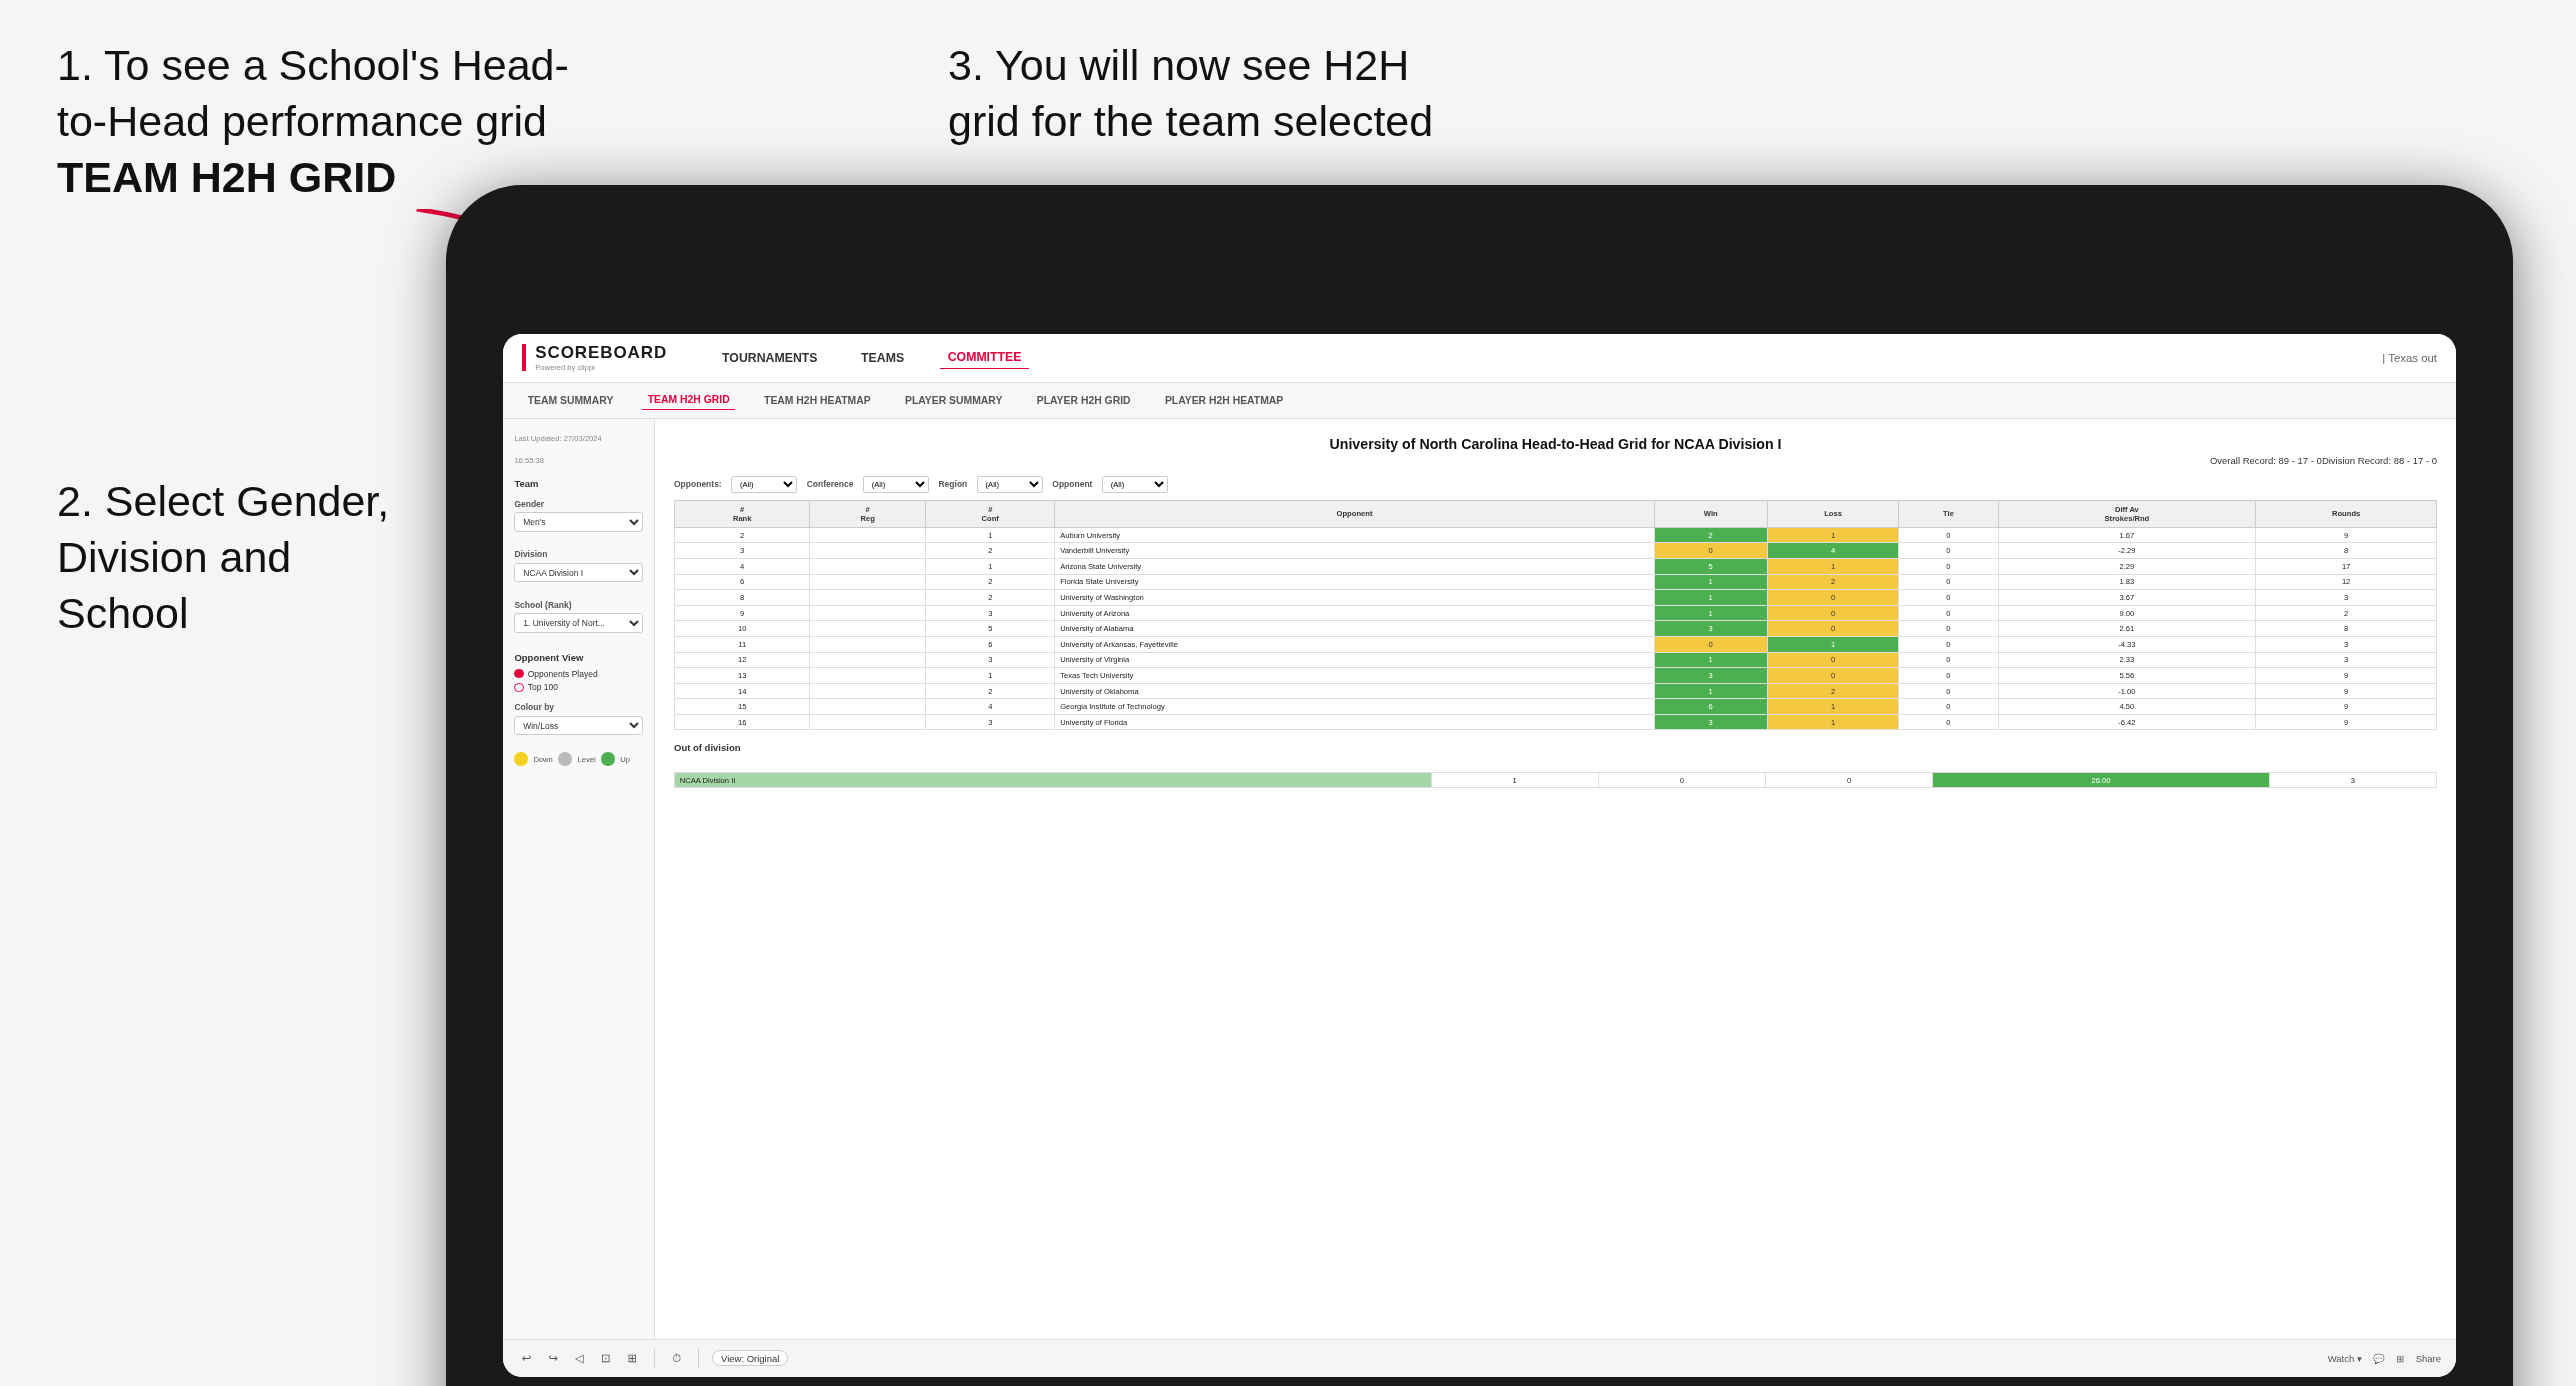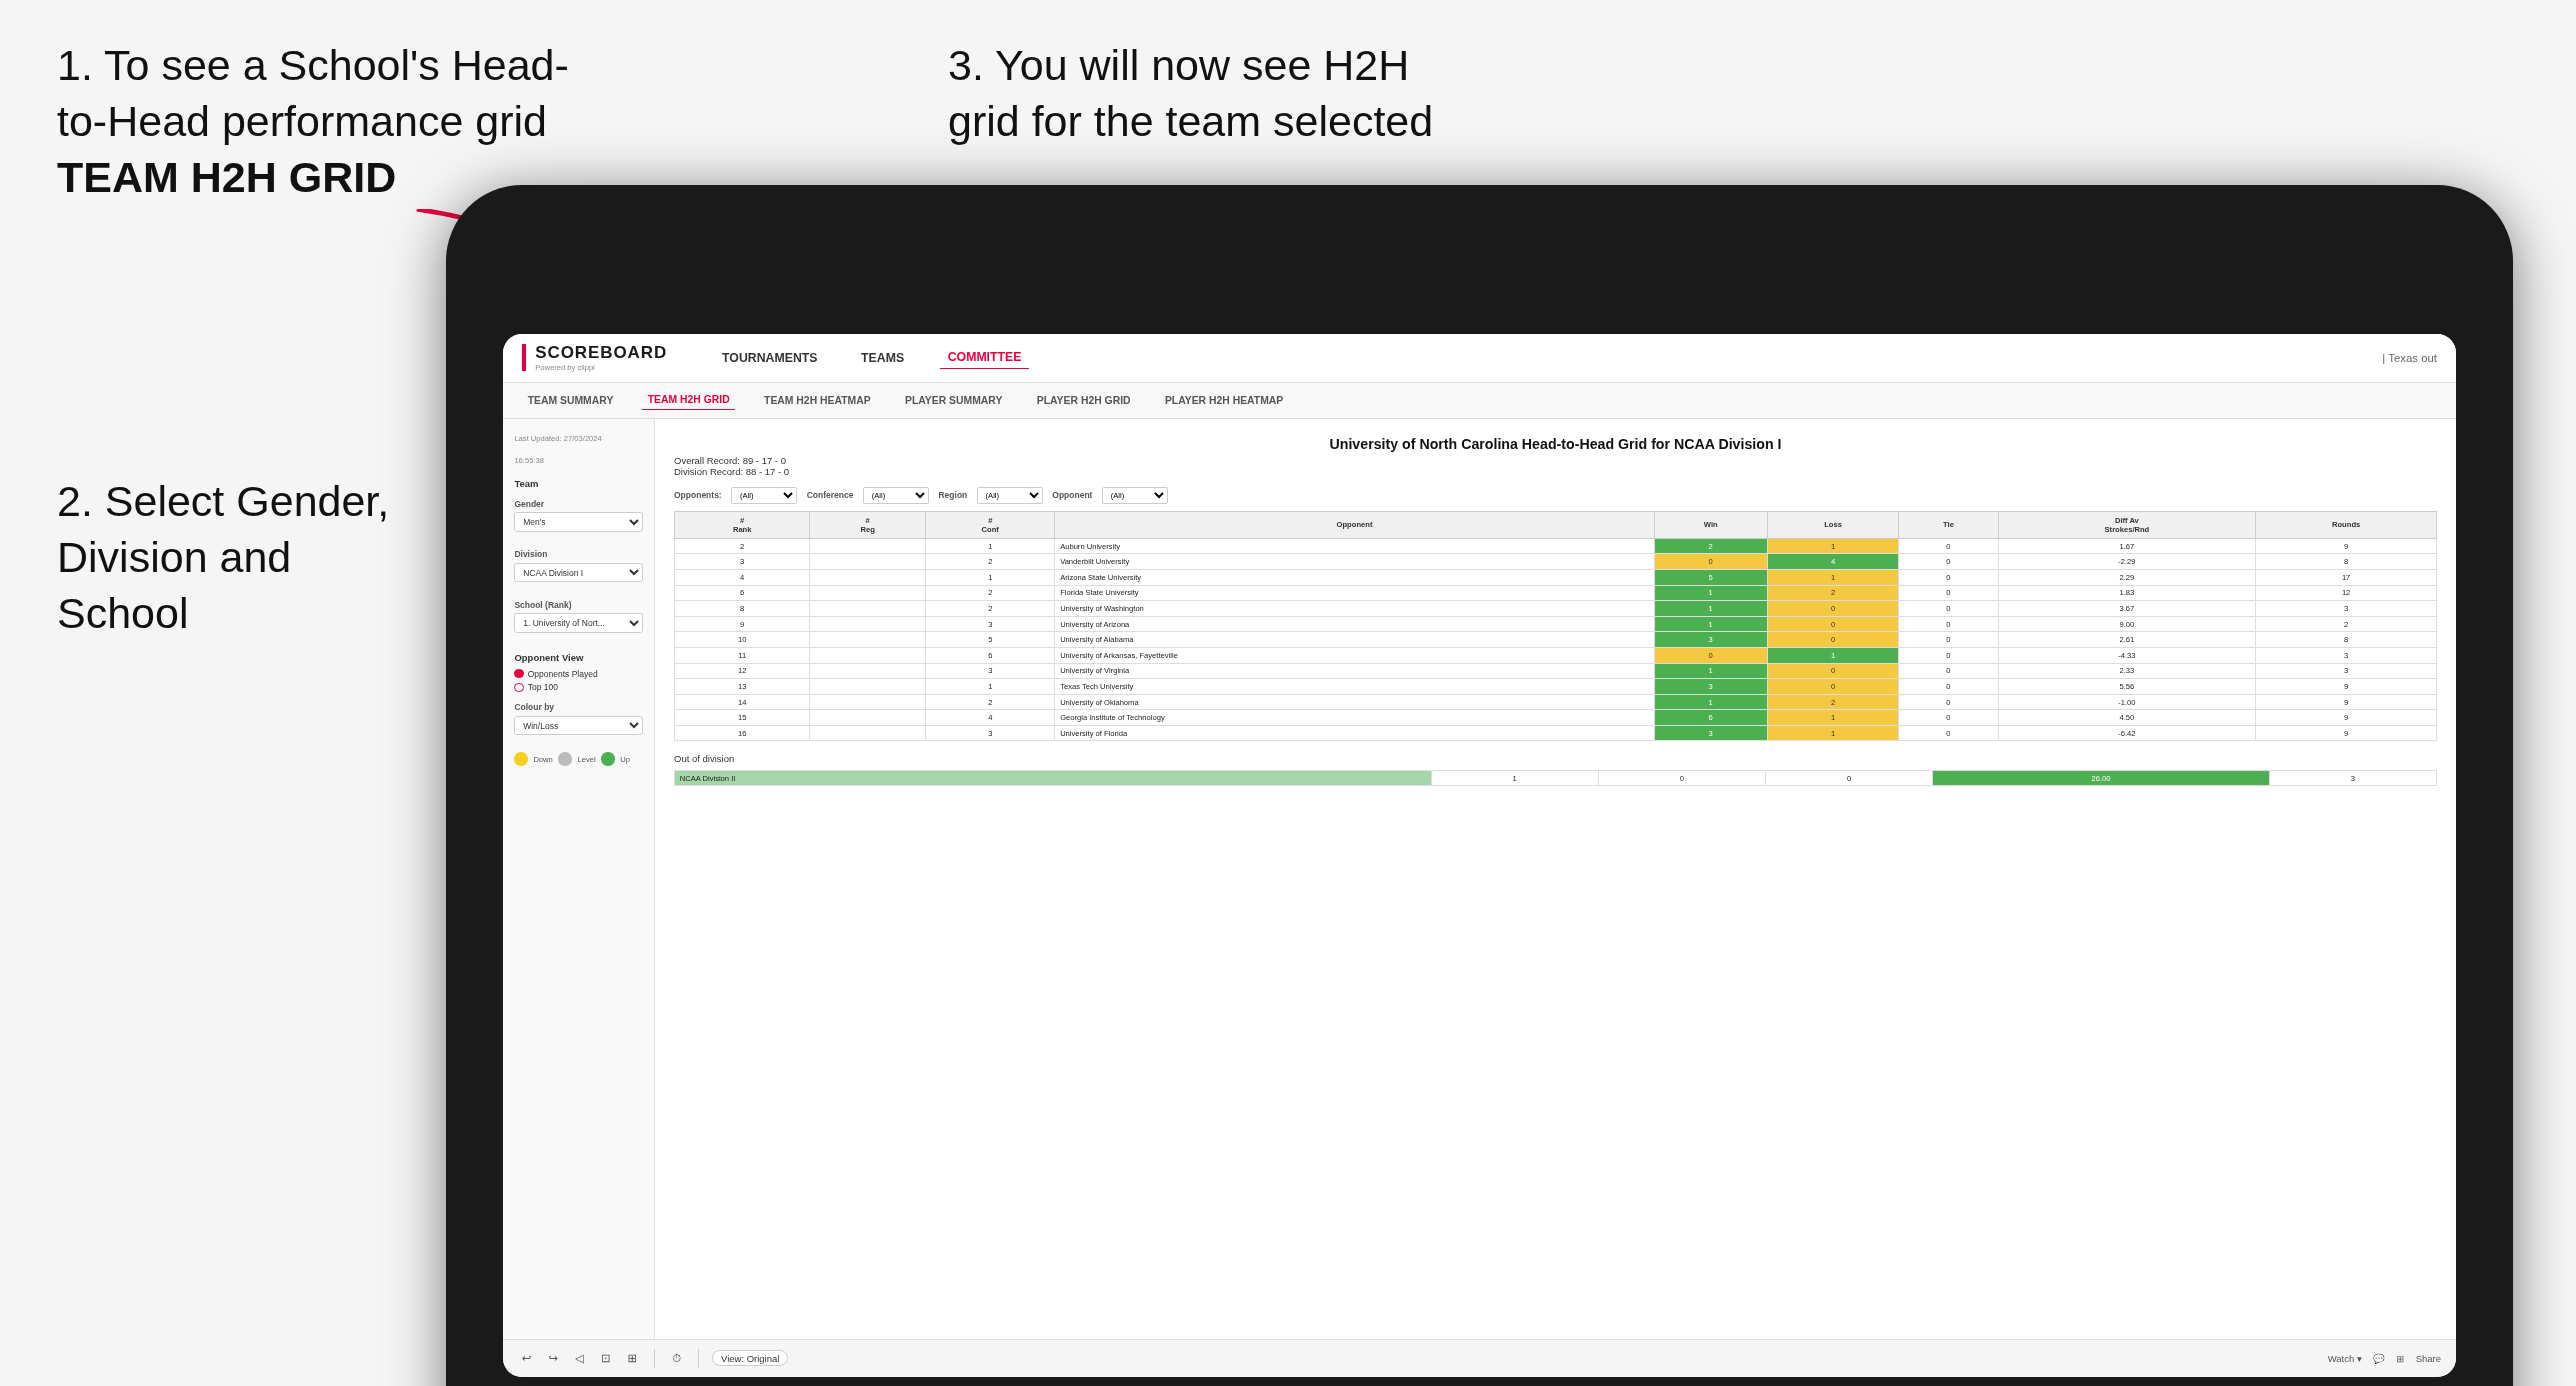--- a/index.html
+++ b/index.html
@@ -199,21 +199,20 @@
       color: #111;
       text-align: center;
       margin-bottom: 3.8px;
     }
     .grid-records {
       display: flex;
       justify-content: flex-end;
       font-size: 9.5px;
       color: #333;
       margin-bottom: 9.5px;
-      flex-direction: column;
     }
 
     
     .filter-row {
       display: flex;
       align-items: center;
       gap: 9.5px;
       margin-bottom: 7.6px;
       font-size: 8.5px;
     }
@@ -247,23 +246,23 @@
       border: 0.9px solid #ddd;
       text-align: center;
       font-size: 7.6px;
       color: #222;
     }
     .data-table td.team-name { text-align: left; }
 
     .out-of-division {
       margin-top: 11.4px;
       font-size: 9.5px;
-      font-weight: 400;
-      color: #333;
-      margin-bottom: 6px;
+      font-weight: 700;
+      color: #333;
+      margin-bottom: 19px;
     }
 
     
     .bottom-toolbar {
       height: 38px;
       background: #f5f5f5;
       border-top: 0.9px solid #ddd;
       display: flex;
       align-items: center;
       padding: 0 15px;

